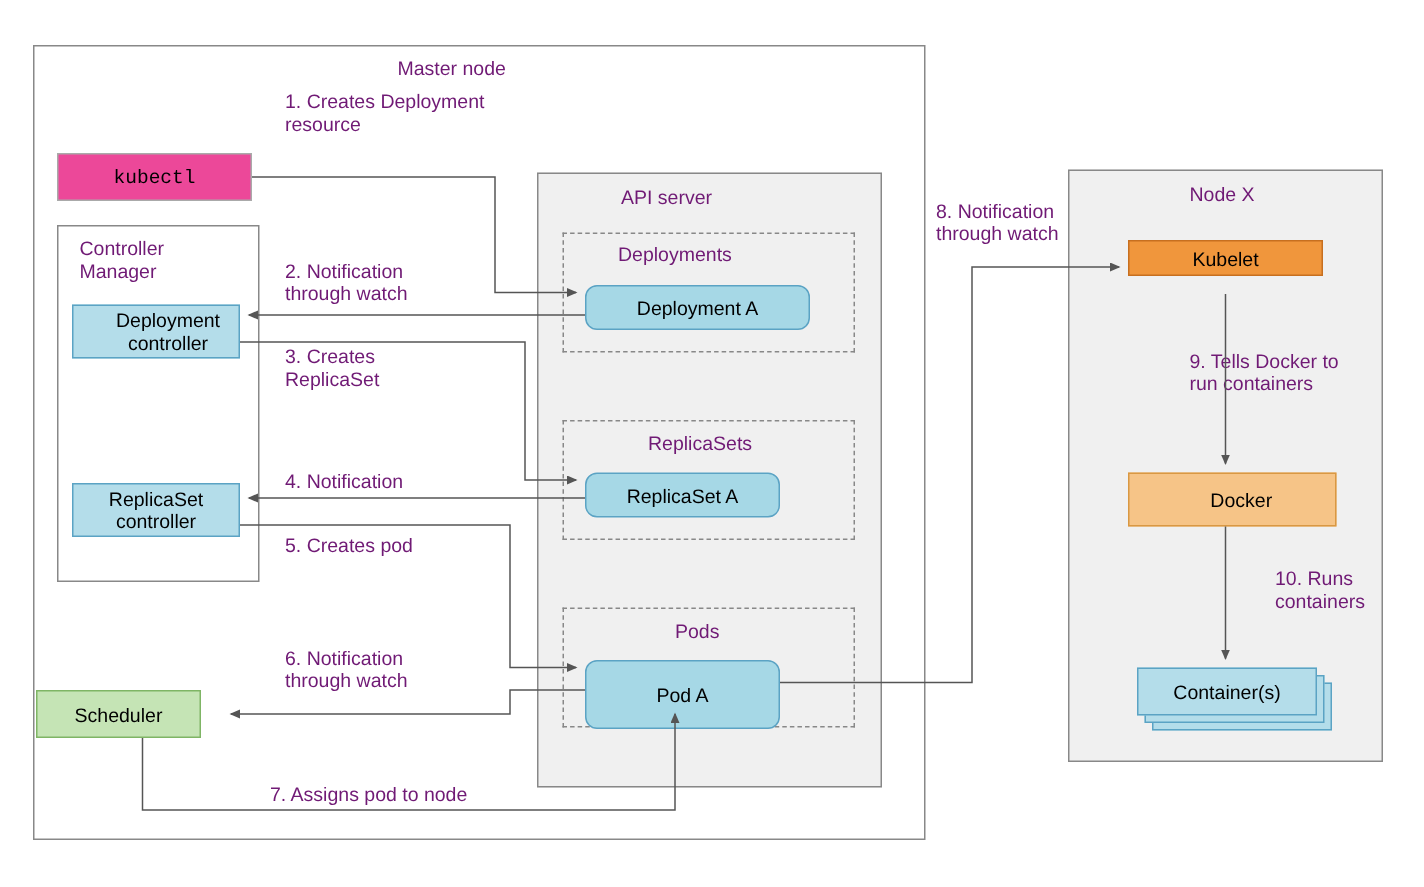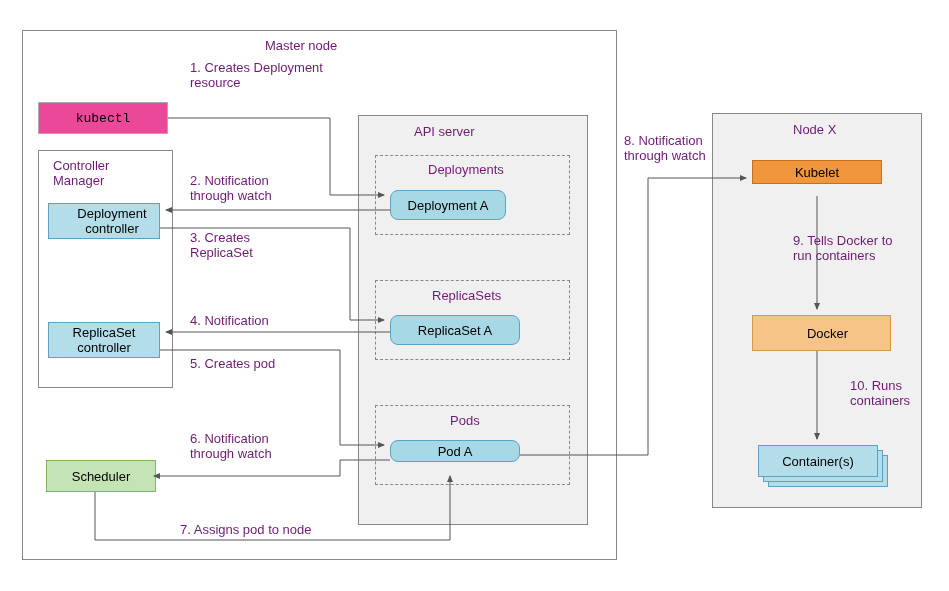--- a/index.html
+++ b/index.html
@@ -31,36 +31,36 @@
 
 <div class="container-box" style="left:38px; top:150px; width:135px; height:238px;"></div>
 <div class="label" style="left:53px; top:158px; white-space:pre;">Controller
 Manager</div>
 
 <div class="node-box blue-box" style="left:48px; top:203px; width:112px; height:36px; white-space:pre;padding-left:16px;">Deployment
 controller</div>
 <div class="node-box blue-box" style="left:48px; top:322px; width:112px; height:36px; white-space:pre;">ReplicaSet
 controller</div>
 
-<div class="node-box green-box" style="left:46px; top:460px; width:110px; height:32px;">Scheduler</div>
+<div class="node-box green-box" style="left:24px; top:460px; width:110px; height:32px;">Scheduler</div>
 
 <div class="container-box" style="left:358px; top:115px; width:230px; height:410px; background:#f0f0f0;"></div>
 <div class="label" style="left:414px; top:124px;">API server</div>
 
 <div class="dashed-box" style="left:375px; top:155px; width:195px; height:80px;"></div>
-<div class="label" style="left:428px; top:162px;">Deployments</div>
-<div class="node-box blue-rounded" style="left:390px; top:190px; width:116px; height:30px;">Deployment A</div>
+<div class="label" style="left:412px; top:162px;">Deployments</div>
+<div class="node-box blue-rounded" style="left:390px; top:190px; width:150px; height:30px;">Deployment A</div>
 
 <div class="dashed-box" style="left:375px; top:280px; width:195px; height:80px;"></div>
 <div class="label" style="left:432px; top:288px;">ReplicaSets</div>
 <div class="node-box blue-rounded" style="left:390px; top:315px; width:130px; height:30px;">ReplicaSet A</div>
 
 <div class="dashed-box" style="left:375px; top:405px; width:195px; height:80px;"></div>
 <div class="label" style="left:450px; top:413px;">Pods</div>
-<div class="node-box blue-rounded" style="left:390px; top:440px; width:130px; height:22px;">Pod A</div>
+<div class="node-box blue-rounded" style="left:390px; top:440px; width:130px; height:46px;">Pod A</div>
 
 <div class="container-box" style="left:712px; top:113px; width:210px; height:395px; background:#f0f0f0;"></div>
 <div class="label" style="left:793px; top:122px;">Node X</div>
 
 <div class="node-box orange-dark" style="left:752px; top:160px; width:130px; height:24px; color:#000;">Kubelet</div>
 <div class="node-box orange-light" style="left:752px; top:315px; width:139px; height:36px;padding-left:12px;">Docker</div>
 
 <div class="container-stack" style="left:758px; top:445px;">
   <div class="container-layer" style="left:10px; top:10px;"></div>
   <div class="container-layer" style="left:5px; top:5px;"></div>

